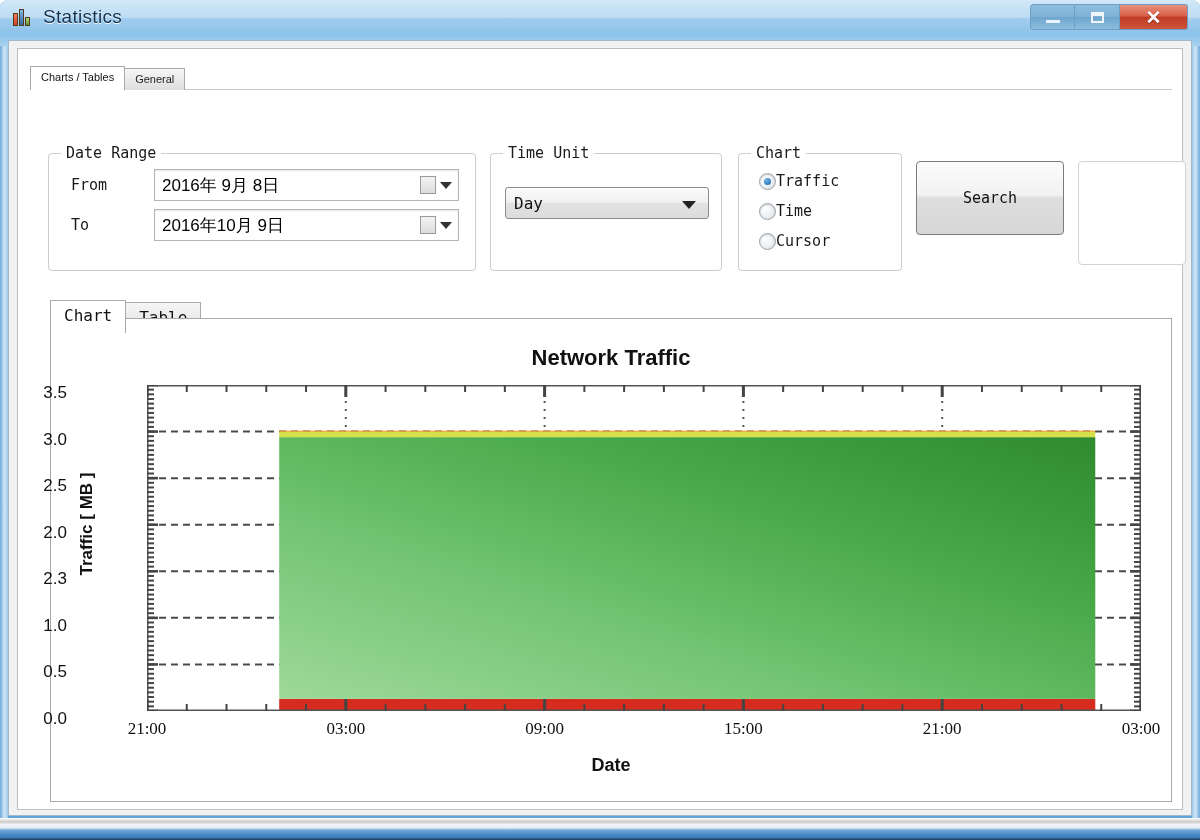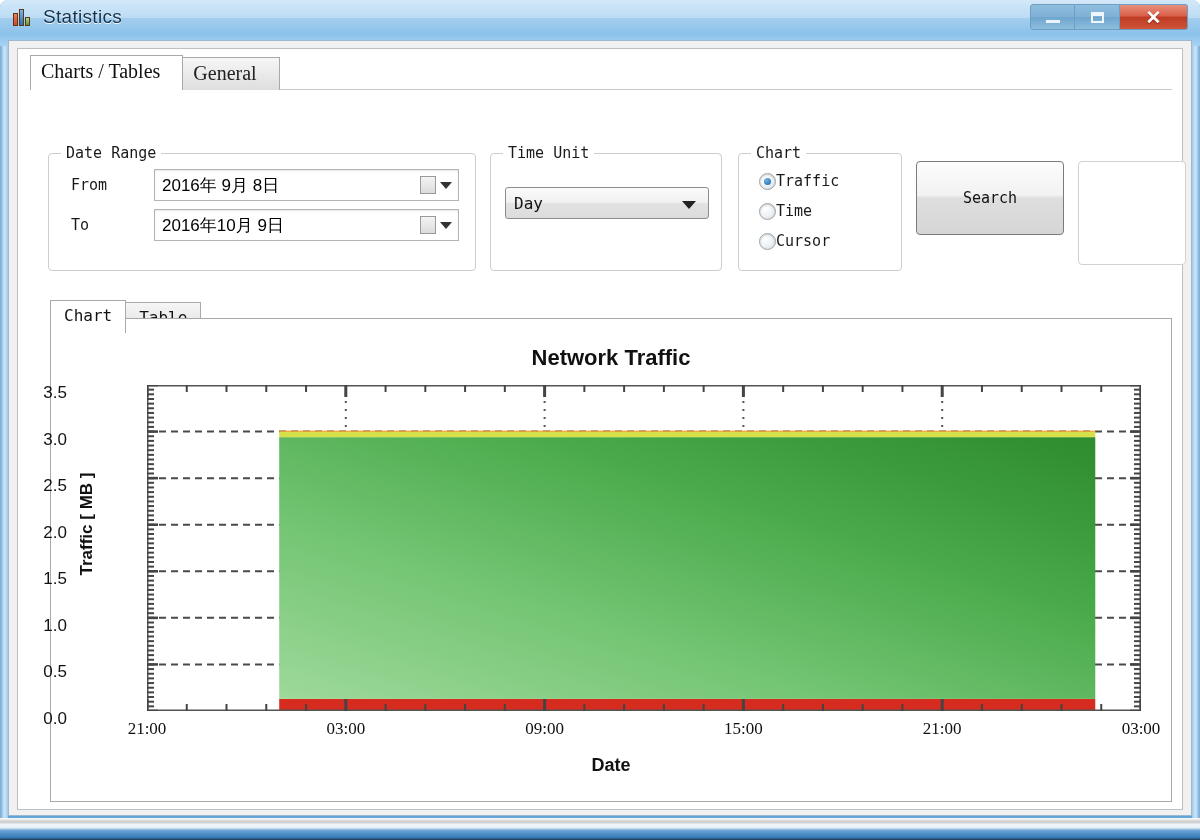--- a/index.html
+++ b/index.html
@@ -77,23 +77,23 @@
   #inner-panel {
     position: absolute; left: 8px; top: 7px;
     width: 1166px; height: 762px;
     background: #ffffff;
     border: 1px solid #bfbfbf;
   }
 
   
   #toptabs { position: absolute; left: 12px; top: 10px; height: 30px; display: flex; align-items: flex-end; }
   .ttab {
-    font-family: Liberation Serif, serif;
-    font-size: 20px; color: #111;
-    padding: 4px 22px 5px 10px;
+    font-family: Liberation Sans, sans-serif;
+    font-size: 11px; color: #111;
+    padding: 4px 10px 5px 10px;
     border: 1px solid #a9a9a9;
     border-bottom: none;
     position: relative; top: 1px;
   }
   .ttab.active {
     background: #ffffff; border-color: #a9a9a9;
     z-index: 2; padding-bottom: 7px;
   }
   .ttab.inactive {
     background: linear-gradient(to bottom,#f6f6f6,#dedede);
@@ -588,21 +588,21 @@
               <line x1="954.24" y1="319" x2="954.24" y2="326" stroke="#444" stroke-width="2"></line>
               <line x1="954.24" y1="0" x2="954.24" y2="7" stroke="#444" stroke-width="2"></line>
               <line x1="994" y1="314" x2="994" y2="326" stroke="#444" stroke-width="3"></line>
               <line x1="994" y1="0" x2="994" y2="12" stroke="#444" stroke-width="3"></line>
             </svg>
         </div>
         <div id="tick-labels">
             <div class="ytick-lbl" style="top: 392px;">0.0</div>
             <div class="ytick-lbl" style="top: 345.429px;">0.5</div>
             <div class="ytick-lbl" style="top: 298.857px;">1.0</div>
-            <div class="ytick-lbl" style="top: 252.286px;">1.5</div>
+            <div class="ytick-lbl" style="top: 252.286px;">2.3</div>
             <div class="ytick-lbl" style="top: 205.714px;">2.0</div>
             <div class="ytick-lbl" style="top: 159.143px;">2.5</div>
             <div class="ytick-lbl" style="top: 112.571px;">3.0</div>
             <div class="ytick-lbl" style="top: 66px;">3.5</div>
             <div class="xtick-lbl" style="left: 96px;">21:00</div>
             <div class="xtick-lbl" style="left: 294.8px;">03:00</div>
             <div class="xtick-lbl" style="left: 493.6px;">09:00</div>
             <div class="xtick-lbl" style="left: 692.4px;">15:00</div>
             <div class="xtick-lbl" style="left: 891.2px;">21:00</div>
             <div class="xtick-lbl" style="left: 1090px;">03:00</div>

